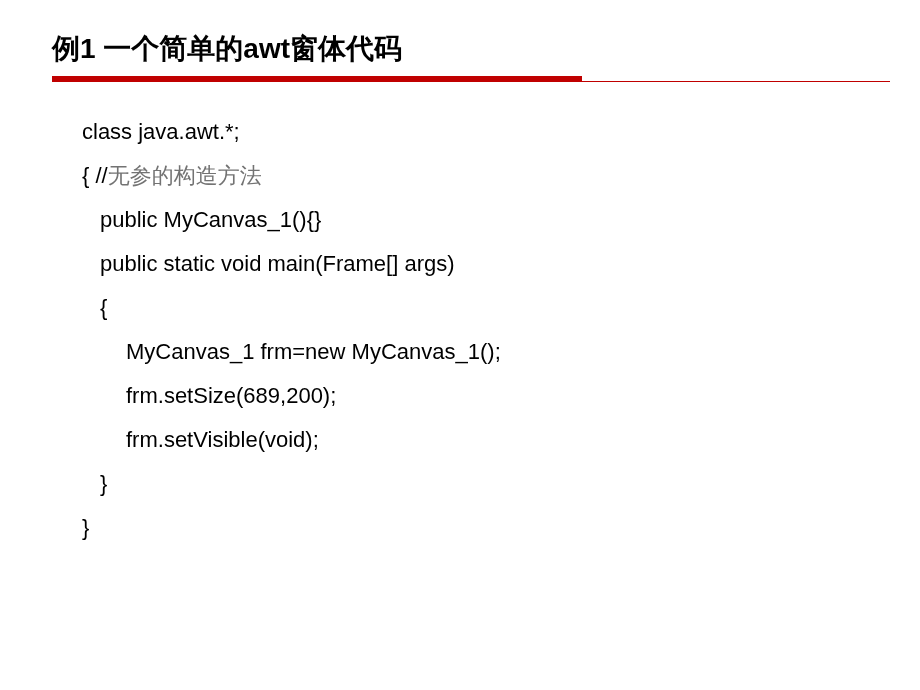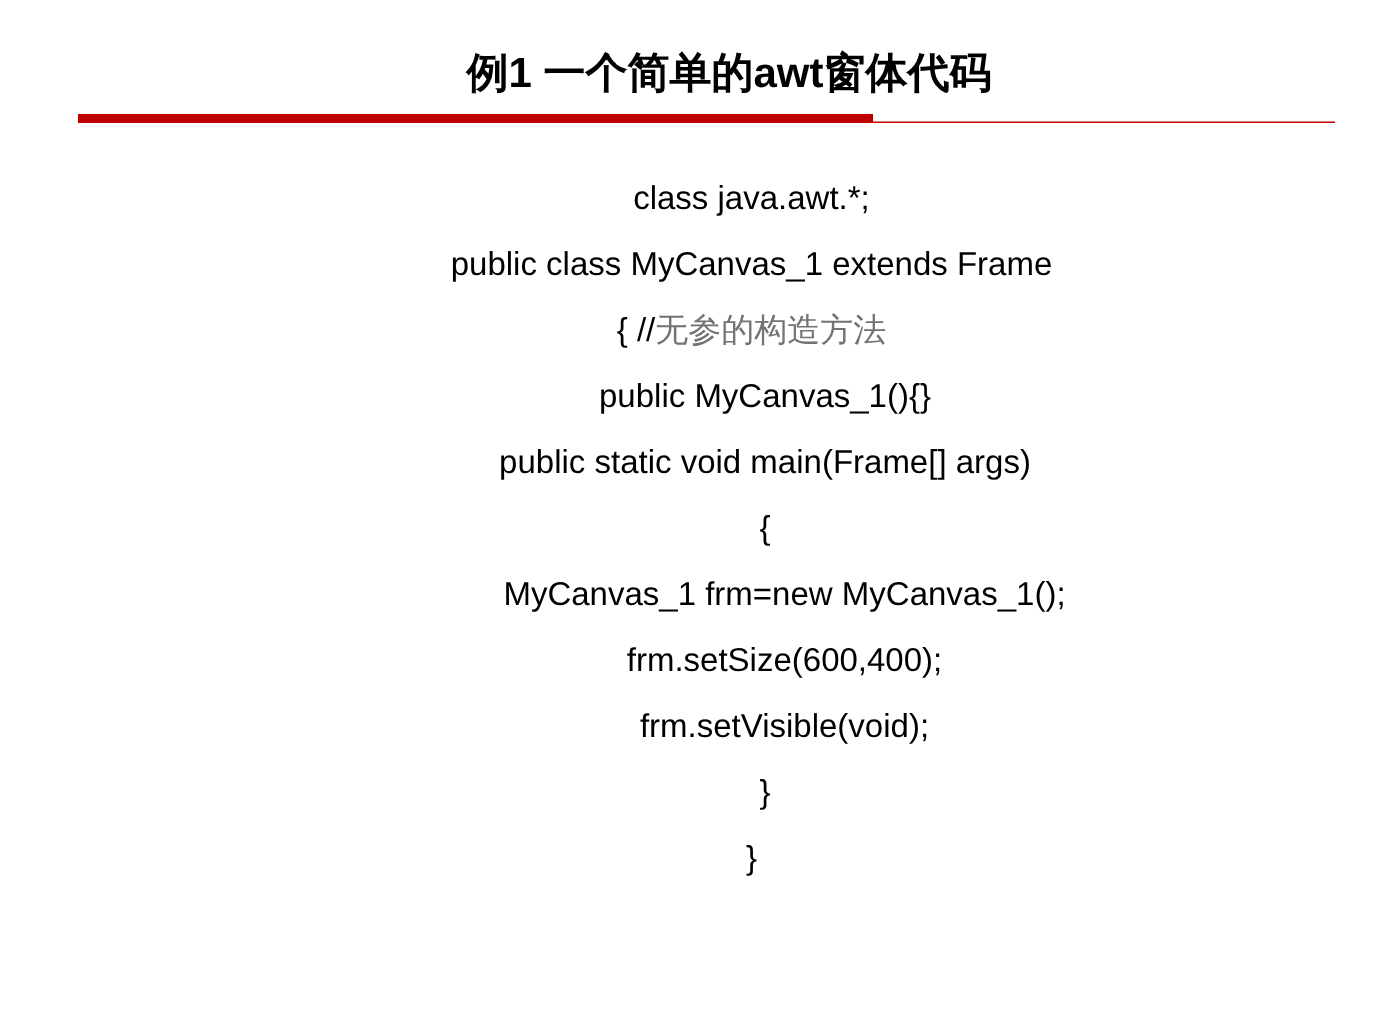--- a/index.html
+++ b/index.html
@@ -1,19 +1,18 @@
 <!DOCTYPE html>
 <html><head>
   <meta charset="utf-8">
   <style>
     * {
       margin: 0;
       padding: 0;
       box-sizing: border-box;
-      text-align: center;
     }
     body {
       width: 920px;
       height: 690px;
       background: #ffffff;
       font-family: "Microsoft YaHei", "SimSun", Arial, sans-serif;
       padding: 0;
     }
     .slide {
       width: 100%;
@@ -67,24 +66,23 @@
 <body>
 
 <div class="slide">
   <div class="title">例1 一个简单的awt窗体代码</div>
   <div class="underline-container">
     <div class="thick-line"></div>
     <div class="thin-line"></div>
   </div>
   <div class="code-block">
     <div class="code-line">class java.awt.*;</div>
-    <div class="code-line">public class MyCanvas_1 extends Frame</div>
     <div class="code-line"><span>{ //</span><span class="comment">无参的构造方法</span></div>
     <div class="code-line indent1">public MyCanvas_1(){}</div>
     <div class="code-line indent1">public static void main(Frame[] args)</div>
     <div class="code-line indent1">{</div>
     <div class="code-line indent2">MyCanvas_1 frm=new MyCanvas_1();</div>
-    <div class="code-line indent2">frm.setSize(600,400);</div>
+    <div class="code-line indent2">frm.setSize(689,200);</div>
     <div class="code-line indent2">frm.setVisible(void);</div>
     <div class="code-line indent1">}</div>
     <div class="code-line">}</div>
   </div>
 </div>
 
 </body></html>

